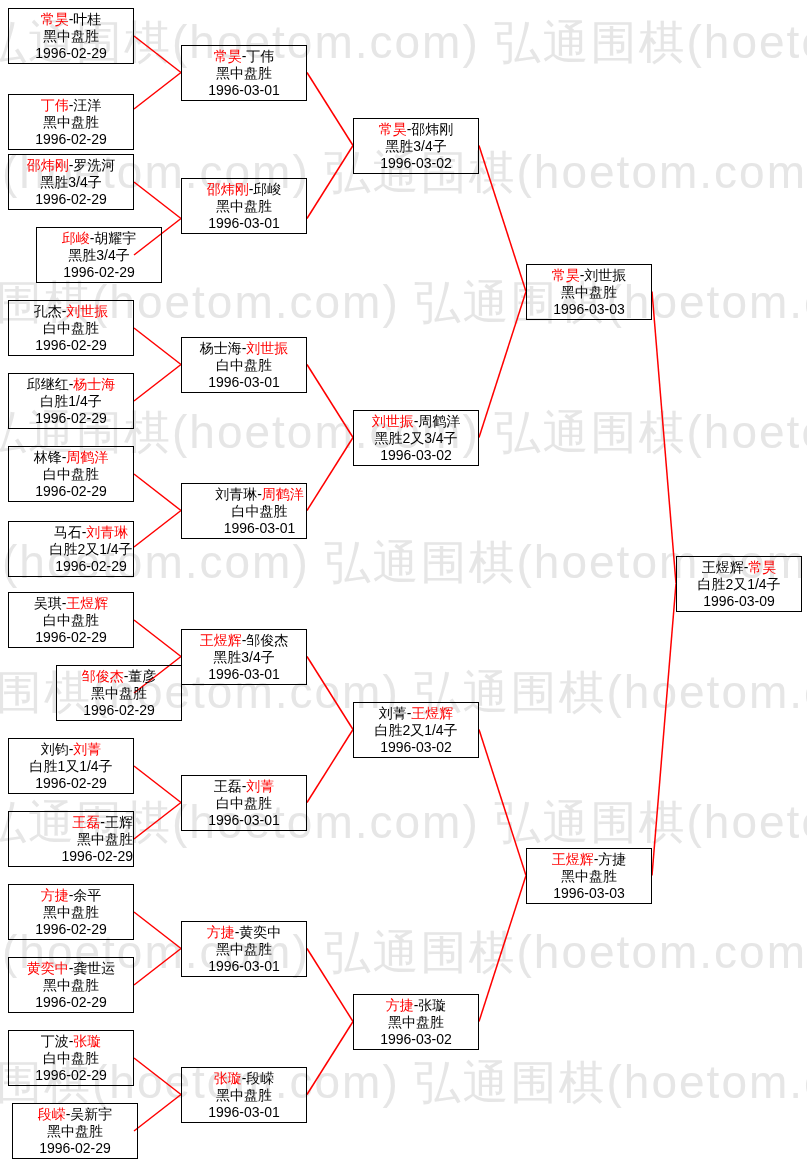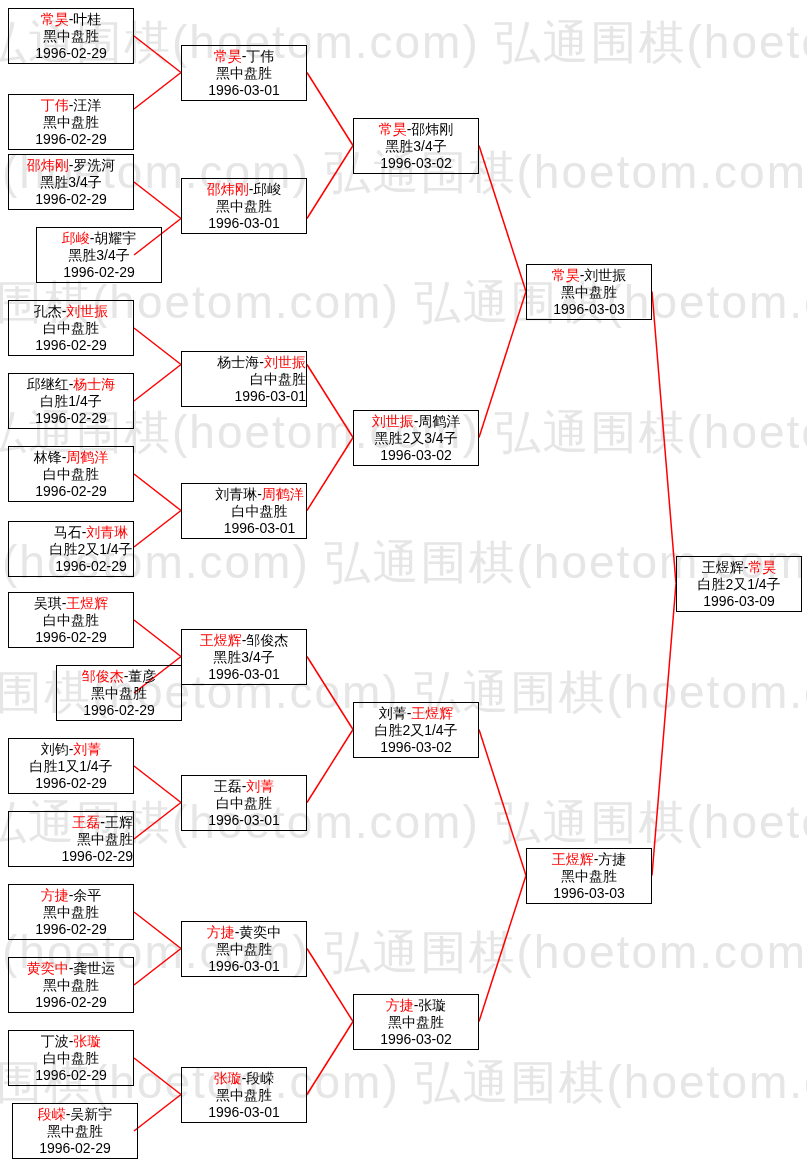--- a/index.html
+++ b/index.html
@@ -167,21 +167,21 @@
       <div class="match-box" style="left: 181px; top: 45px;">
         <div><span class="winner">常昊</span><span>-</span><span class="loser">丁伟</span></div>
         <div>黑中盘胜</div>
         <div>1996-03-01</div>
       </div>
       <div class="match-box" style="left: 181px; top: 178px;">
         <div><span class="winner">邵炜刚</span><span>-</span><span class="loser">邱峻</span></div>
         <div>黑中盘胜</div>
         <div>1996-03-01</div>
       </div>
-      <div class="match-box" style="left: 181px; top: 351px; text-align: right;">
+      <div class="match-box" style="left: 181px; top: 337px;">
         <div><span class="loser">杨士海</span><span>-</span><span class="winner">刘世振</span></div>
         <div>白中盘胜</div>
         <div>1996-03-01</div>
       </div>
       <div class="match-box" style="left: 181px; top: 483px; padding-left: 31px;">
         <div><span class="loser">刘青琳</span><span>-</span><span class="winner">周鹤洋</span></div>
         <div>白中盘胜</div>
         <div>1996-03-01</div>
       </div>
       <div class="match-box" style="left: 181px; top: 629px;">

